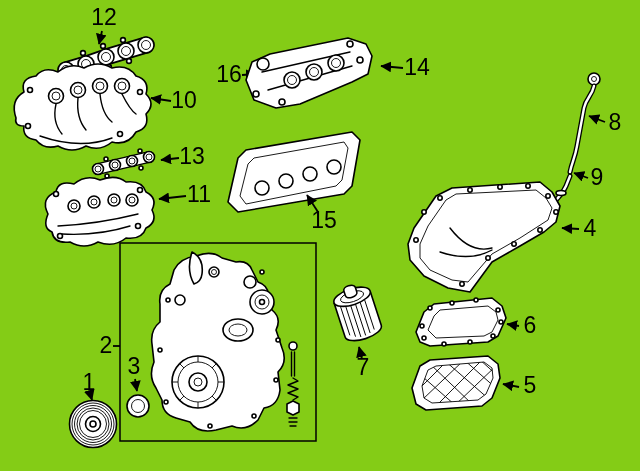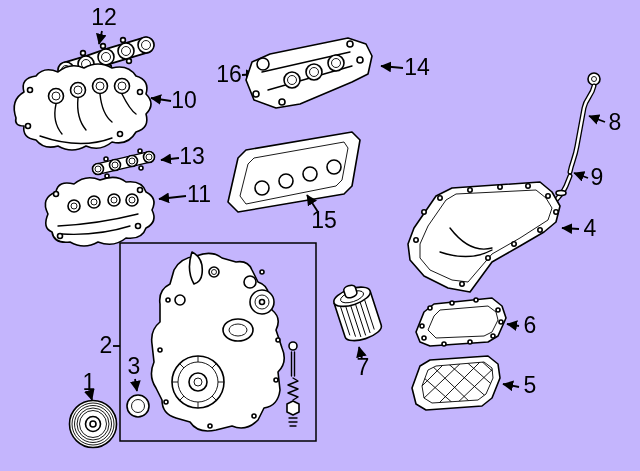--- a/index.html
+++ b/index.html
@@ -1,16 +1,16 @@
 <!DOCTYPE html>
 <html><head>
 <meta charset="utf-8">
 <style>
   html,body{margin:0;padding:0;background:#fff;}
-  .stage{position:relative;width:640px;height:471px;background:#c4b5fd;overflow:hidden;
+  .stage{position:relative;width:640px;height:471px;background:#84cc16;overflow:hidden;
          font-family:"Liberation Sans",sans-serif;}
   svg{position:absolute;left:0;top:0;}
   .o{fill:#fff;stroke:#000;stroke-width:1.6;stroke-linejoin:round;}
   .l{fill:none;stroke:#000;stroke-width:1.4;stroke-linejoin:round;stroke-linecap:round;}
   .thin{fill:none;stroke:#000;stroke-width:0.9;}
   .band-o{fill:none;stroke:#000;stroke-width:17;stroke-linecap:round;stroke-linejoin:round;}
   .band-i{fill:none;stroke:#fff;stroke-width:13.5;stroke-linecap:round;stroke-linejoin:round;}
   .band2-o{fill:none;stroke:#000;stroke-width:12;stroke-linecap:round;}
   .band2-i{fill:none;stroke:#fff;stroke-width:9;stroke-linecap:round;}
   .tube-o{fill:none;stroke:#000;stroke-width:5;stroke-linecap:round;}

